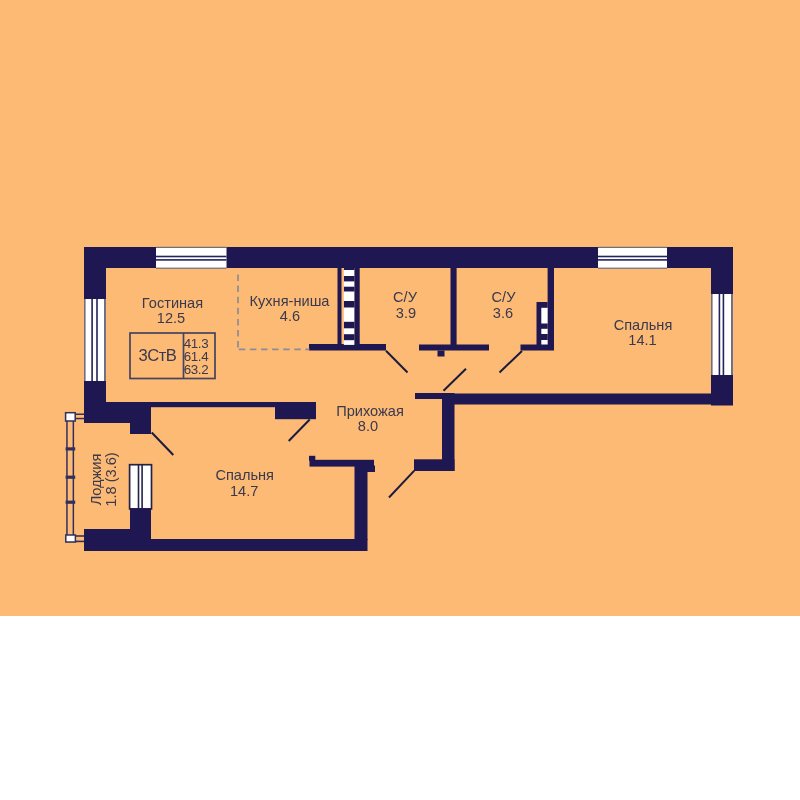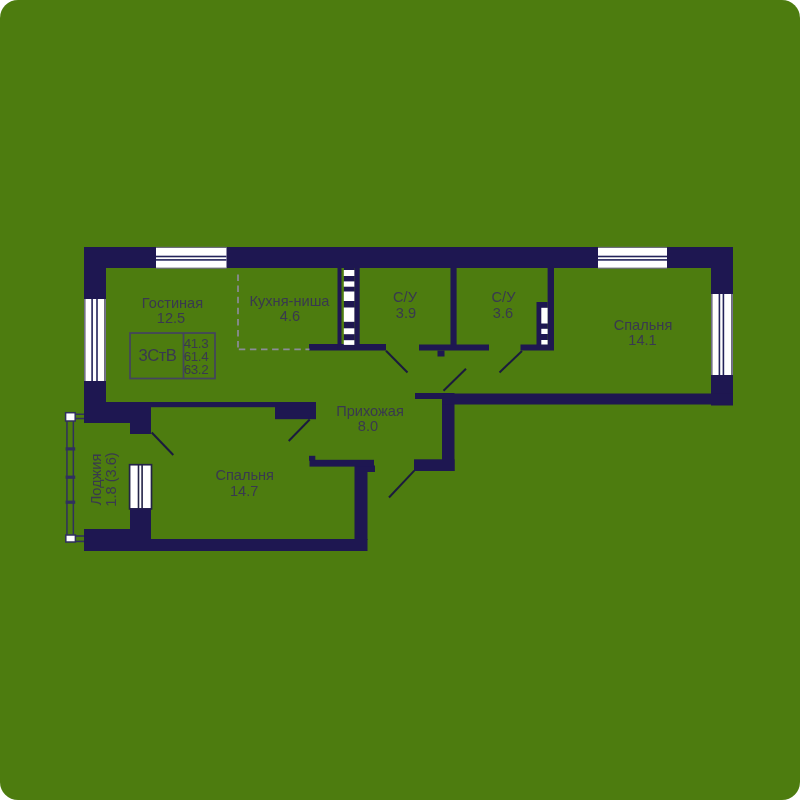--- a/index.html
+++ b/index.html
@@ -1,16 +1,16 @@
 <!DOCTYPE html>
 <html><head>
 <meta charset="utf-8">
 <style>
   html,body{margin:0;padding:0;background:#ffffff;}
-  .page{width:800px;height:800px;position:relative;background:#4d7c0f;border-radius:18px;}
+  .page{width:800px;height:616px;position:relative;background:#fdba74;}
   svg{position:absolute;left:0;top:0;}
   text{font-family:"Liberation Sans",sans-serif;fill:#39394f;}
 </style>
 </head>
 <body>
 <div class="page">
 <svg width="800" height="800" viewBox="0 0 800 800">
 
   <rect x="84" y="247" width="649" height="21" fill="#1e1751"></rect>
 

